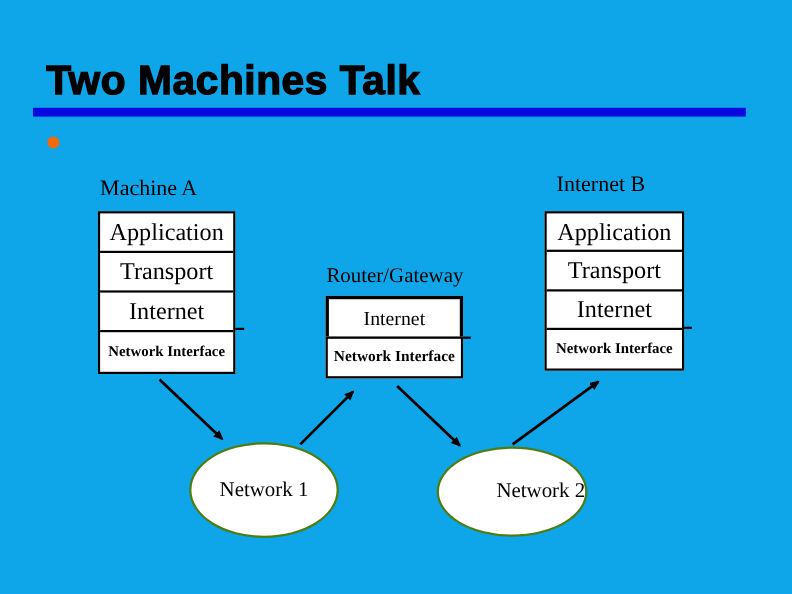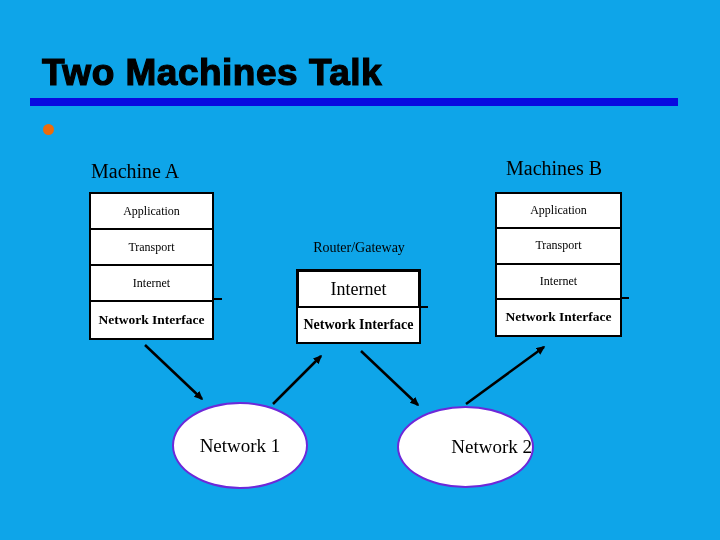--- a/index.html
+++ b/index.html
@@ -49,39 +49,39 @@
 
   
   .stack-label {
     position: absolute;
     font-size: 20px;
     color: #000000;
     white-space: nowrap;
   }
   .label-a { left: 91px; top: 160px; }
   .label-b { left: 506px; top: 157px; }
-  .label-router { left: 286px; top: 240px; width: 146px; text-align: center; font-size: 14px; }
+  .label-router { left: 286px; top: 240px; width: 146px; text-align: center; font-size: 19px; }
 
   
   .stack {
     position: absolute;
     border: 2px solid #000000;
     background: #ffffff;
     display: grid;
     grid-template-rows: repeat(4, 1fr);
     box-sizing: border-box;
   }
   .stack-a { left: 89px;  top: 192px; width: 125px; height: 148px; }
   .stack-b { left: 495px; top: 192px; width: 127px; height: 145px; }
   .layer {
     display: flex;
     align-items: center;
     justify-content: center;
     border-bottom: 2px solid #000000;
-    font-size: 12px;
+    font-size: 22px;
     color: #000000;
     white-space: nowrap;
     overflow: hidden;
   }
   .layer:last-child { border-bottom: none; }
   .layer.ni { font-size: 13.5px; font-weight: bold; }
 
   
   .router-internet {
     position: absolute;
@@ -105,21 +105,21 @@
 
   
   .tick { position: absolute; height: 2px; background: #000000; }
   .tick-a { left: 214px; top: 298px; width: 8px; }
   .tick-b { left: 622px; top: 297px; width: 7px; }
   .tick-m { left: 421px; top: 306px; width: 7px; }
 
   
   .network {
     position: absolute;
-    border: 2px solid #6d28d9;
+    border: 2px solid #4d7c0f;
     border-radius: 50%;
     background: #ffffff;
     display: flex; align-items: center; justify-content: center;
     font-size: 19px; color: #000000;
     box-sizing: border-box;
     white-space: nowrap;
   }
   .network-1 { left: 172px; top: 402px; width: 136px; height: 87px; }
   .network-2 { left: 397px; top: 406px; width: 137px; height: 82px; justify-content: flex-end; }
 
@@ -141,21 +141,21 @@
   <div class="bullet" style="background: rgb(237, 107, 11);"></div>
 
   <div class="stack-label label-a">Machine A</div>
   <div class="stack stack-a">
     <div class="layer">Application</div>
     <div class="layer">Transport</div>
     <div class="layer">Internet</div>
     <div class="layer ni">Network Interface</div>
   </div>
 
-  <div class="stack-label label-b">Machines B</div>
+  <div class="stack-label label-b">Internet B</div>
   <div class="stack stack-b">
     <div class="layer">Application</div>
     <div class="layer">Transport</div>
     <div class="layer">Internet</div>
     <div class="layer ni">Network Interface</div>
   </div>
 
   <div class="stack-label label-router">Router/Gateway</div>
   <div class="router-internet">Internet</div>
   <div class="router-ni">Network Interface</div>

